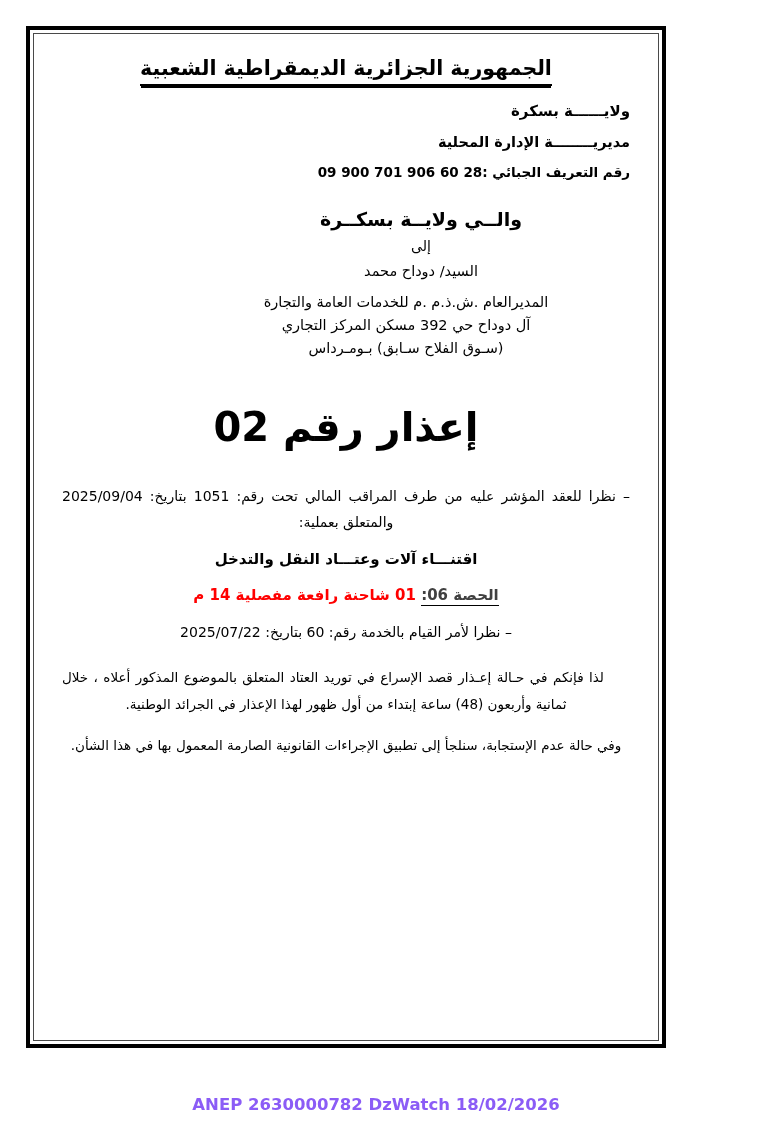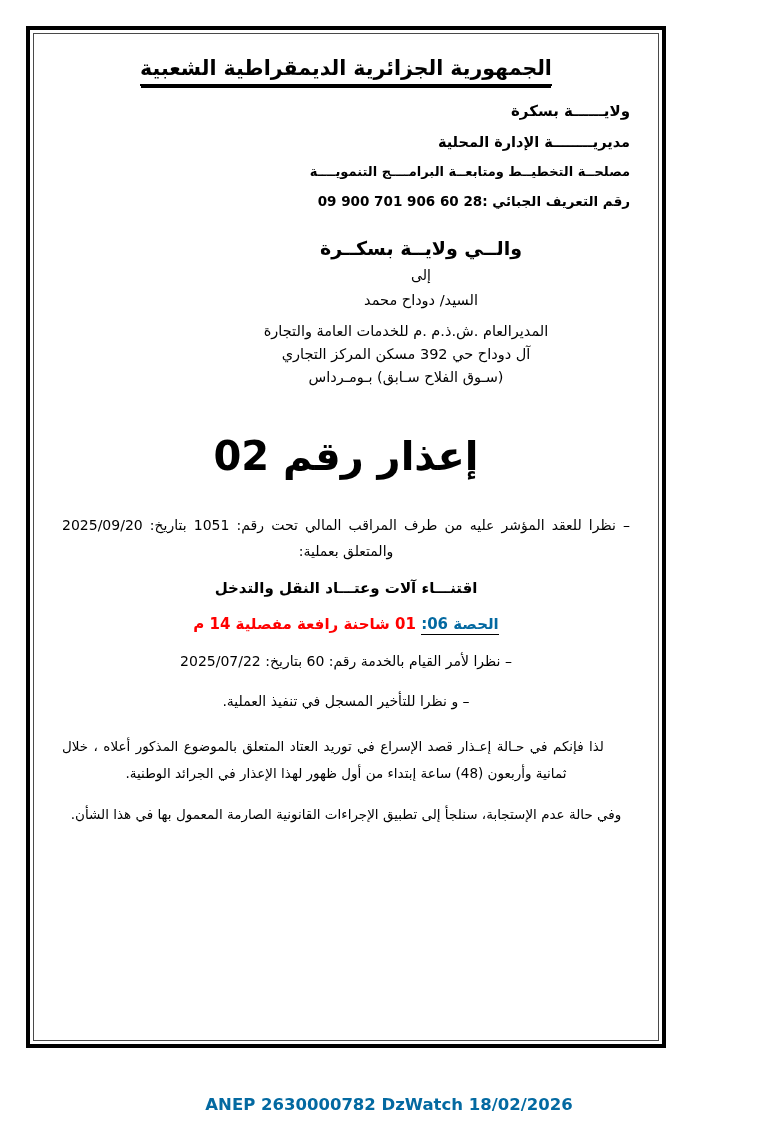--- a/index.html
+++ b/index.html
@@ -135,85 +135,83 @@
   }
 
   .lot-line {
     text-align: center;
     font-size: 15px;
     font-weight: 700;
     margin: 18px 0 16px 0;
     color: #ff0000;
   }
   .lot-label {
-    color: #0369a1;
+    color: #404040;
     border-bottom: 1.5px solid #000000;
     padding-bottom: 1px;
   }
 
   .eq-line {
     text-align: center;
     font-size: 15px;
     font-weight: 700;
     margin: 4px 0 0 0;
     letter-spacing: 1px;
   }
 
   
   #anep-footer {
     position: absolute;
-    left: 13px;
+    left: 0;
     top: 1095px;
     width: 752px;
     text-align: center;
     font-size: 16.5px;
     font-weight: 700;
-    color: #0369a1;
+    color: #8b5cf6;
     direction: ltr;
     font-family: "DejaVu Sans", "Liberation Sans", sans-serif;
   }
 </style>
 </head>
 <body>
 
 <div id="page-frame">
   <div id="page-frame-inner">
 
     <div>
       <div class="hdr-republic">
         <span class="ul2">الجمهورية الجزائرية الديمقراطية الشعبية</span>
       </div>
       <div class="hdr-line hdr-wilaya">ولايــــــة بسكرة</div>
       <div class="hdr-line hdr-direction">مديريــــــــة الإدارة المحلية</div>
-      <div class="hdr-line hdr-service">مصلحــة التخطيــط ومتابعــة البرامــــج التنمويــــة</div>
       <div class="hdr-line hdr-tax">رقم التعريف الجبائي :28 60 906 701 900 09</div>
     </div>
 
     <div>
       <div class="wali-line">والــي ولايــة بسكــرة</div>
       <div class="ila-line">إلى</div>
       <div class="addr-line addr-name">السيد/ دوداح محمد</div>
       <div class="addr-line addr-1">المديرالعام .ش.ذ.م .م للخدمات العامة والتجارة</div>
       <div class="addr-line addr-2">آل دوداح حي 392 مسكن المركز التجاري</div>
       <div class="addr-line addr-3">(سـوق الفلاح سـابق)  بـومـرداس</div>
     </div>
 
     <div class="doc-title">إعذار رقم 02</div>
 
     <div class="body-block">
-      <p class="p-just">– نظرا للعقد المؤشر عليه من طرف المراقب المالي تحت رقم: 1051 بتاريخ: 2025/09/20 والمتعلق بعملية:</p>
+      <p class="p-just">– نظرا للعقد المؤشر عليه من طرف المراقب المالي تحت رقم: 1051 بتاريخ: 2025/09/04 والمتعلق بعملية:</p>
       <p class="eq-line">اقتنـــاء آلات وعتـــاد النقل والتدخل</p>
 
       <p class="lot-line">
         <span class="lot-label">الحصة 06:</span>
         <span>01 شاحنة رافعة مفصلية 14 م</span>
       </p>
 
       <p class="p-center">– نظرا لأمر القيام بالخدمة رقم: 60 بتاريخ: 2025/07/22</p>
-      <p class="p-center">– و نظرا للتأخير المسجل في تنفيذ العملية.</p>
 
       <p class="p-indent">لذا فإنكم في حـالة إعـذار قصد الإسراع في توريد العتاد المتعلق بالموضوع المذكور أعلاه ، خلال ثمانية وأربعون (48) ساعة إبتداء من أول ظهور لهذا الإعذار في الجرائد الوطنية.</p>
       <p class="p-last">وفي حالة عدم الإستجابة، سنلجأ إلى تطبيق الإجراءات القانونية الصارمة المعمول بها في هذا الشأن.</p>
     </div>
 
   </div>
 </div>
 
 <div id="anep-footer">ANEP 2630000782 DzWatch 18/02/2026</div>
 

